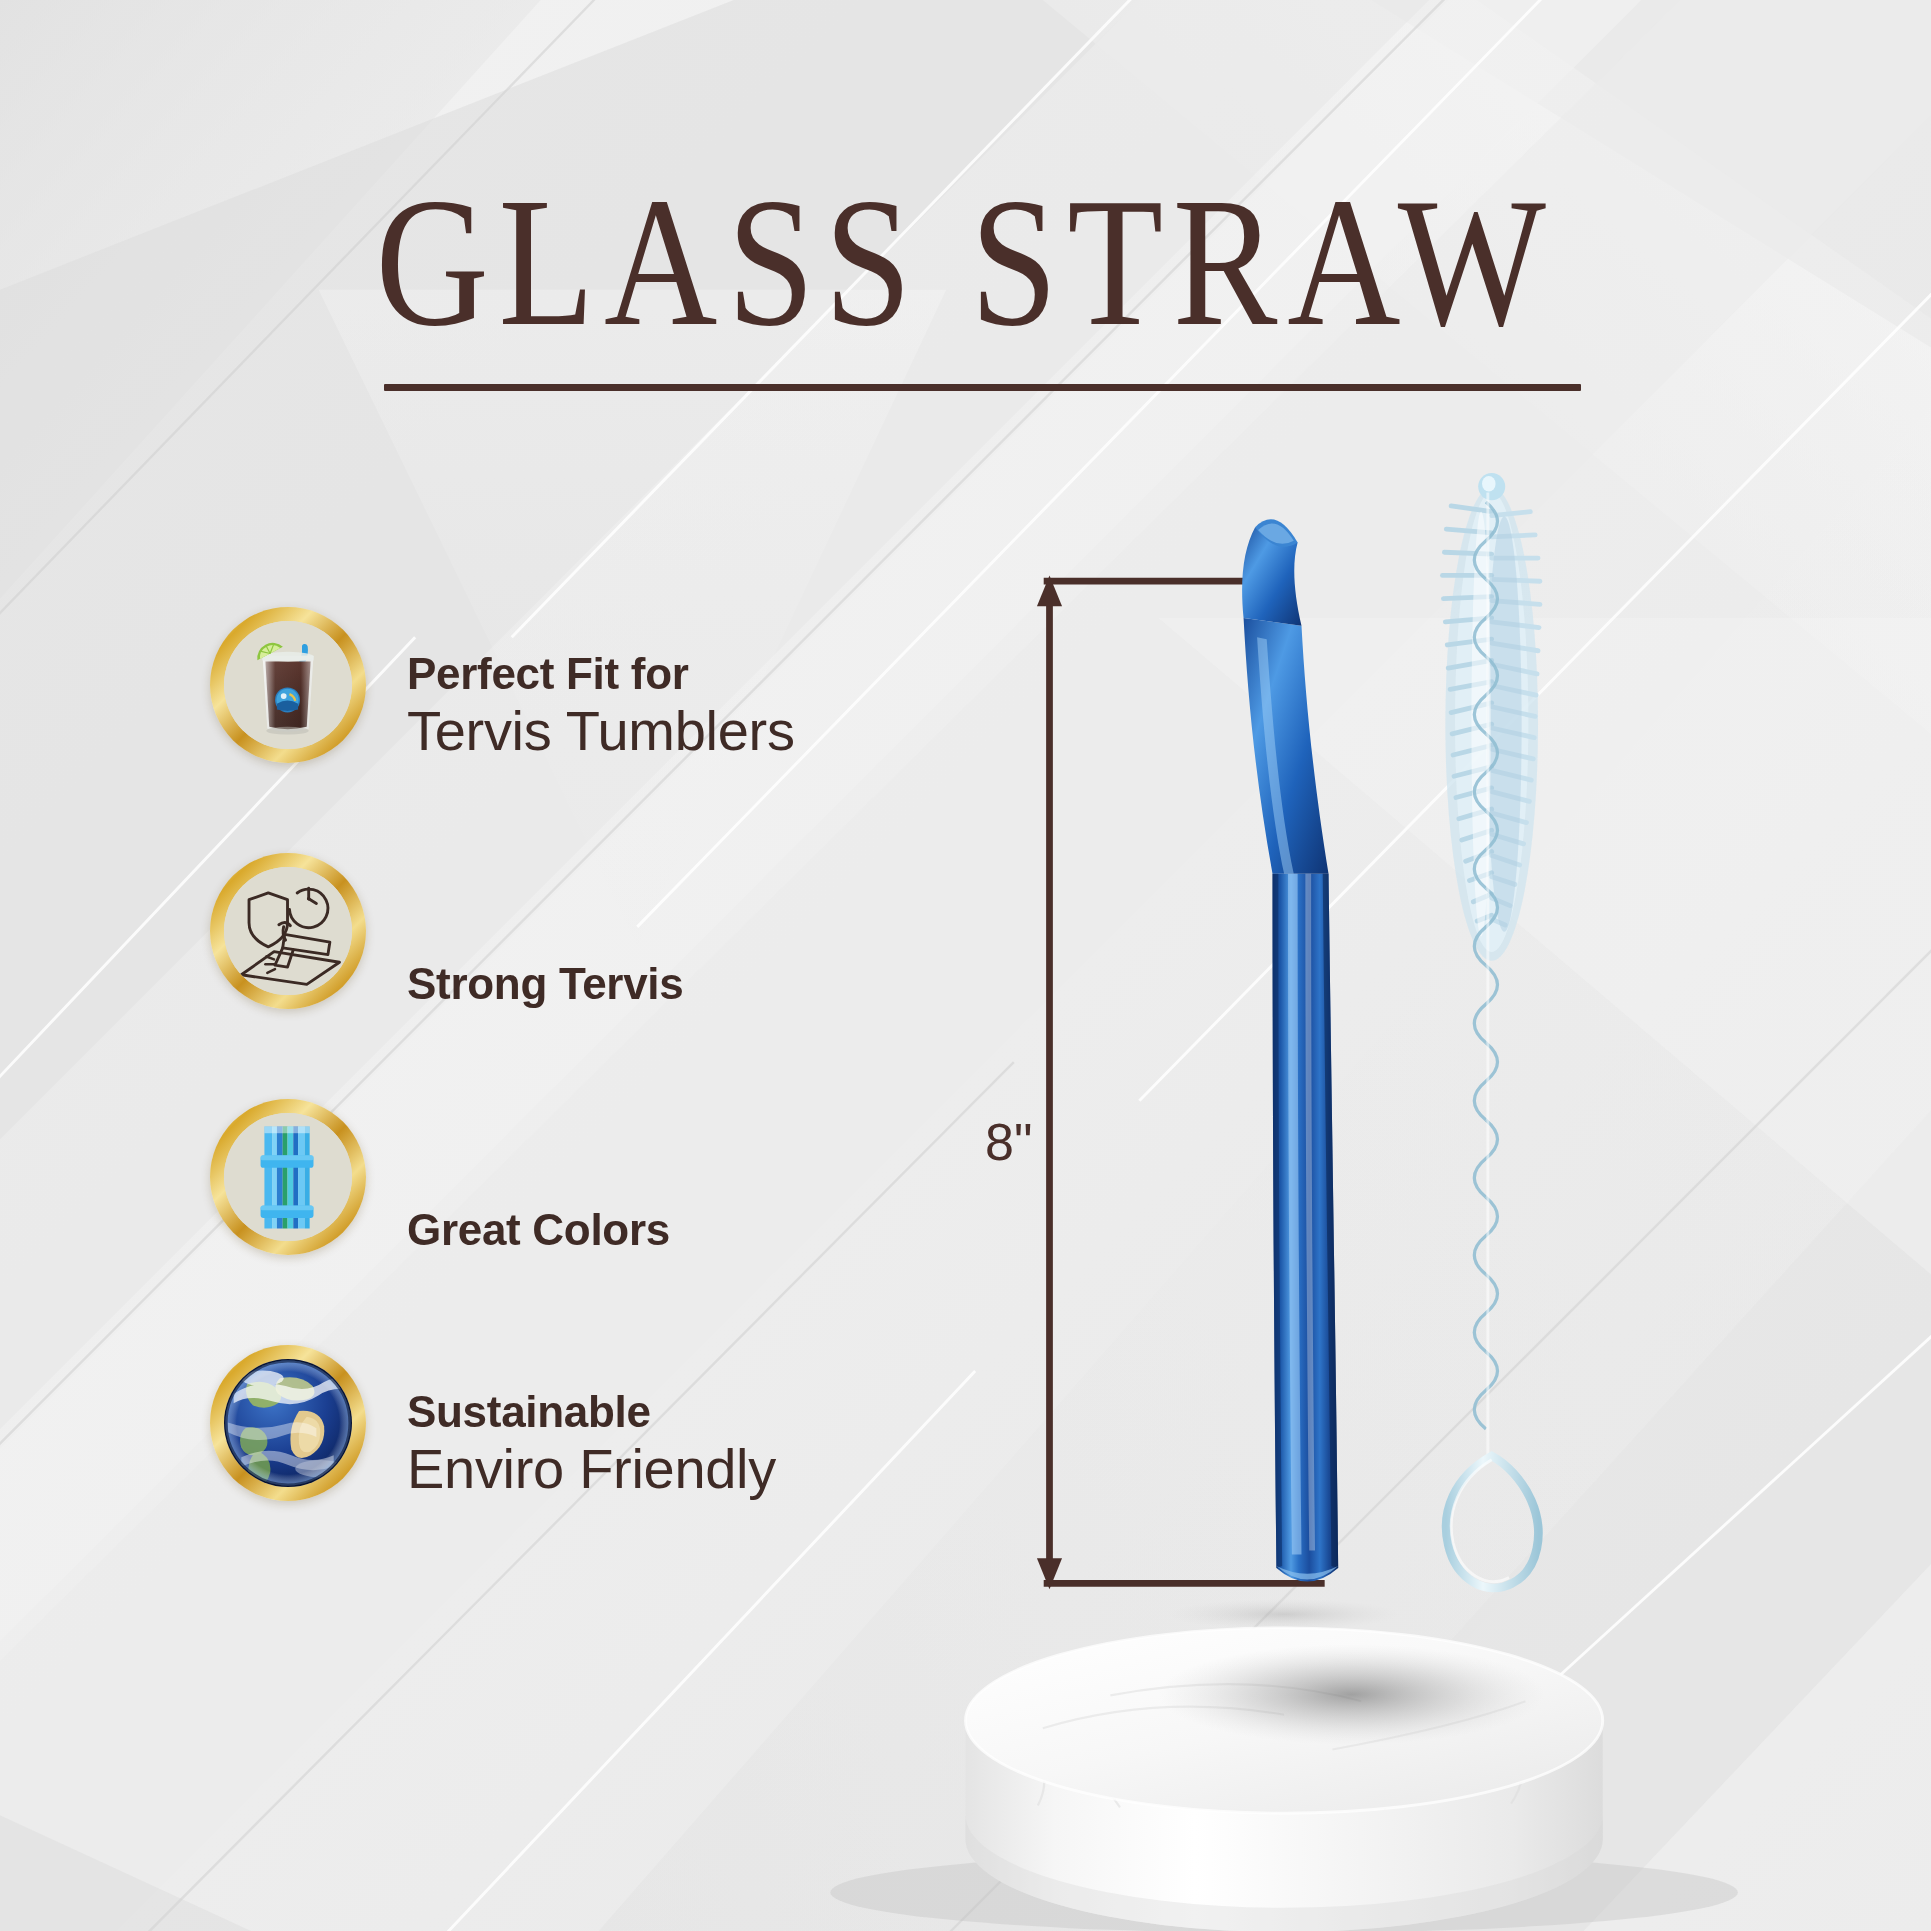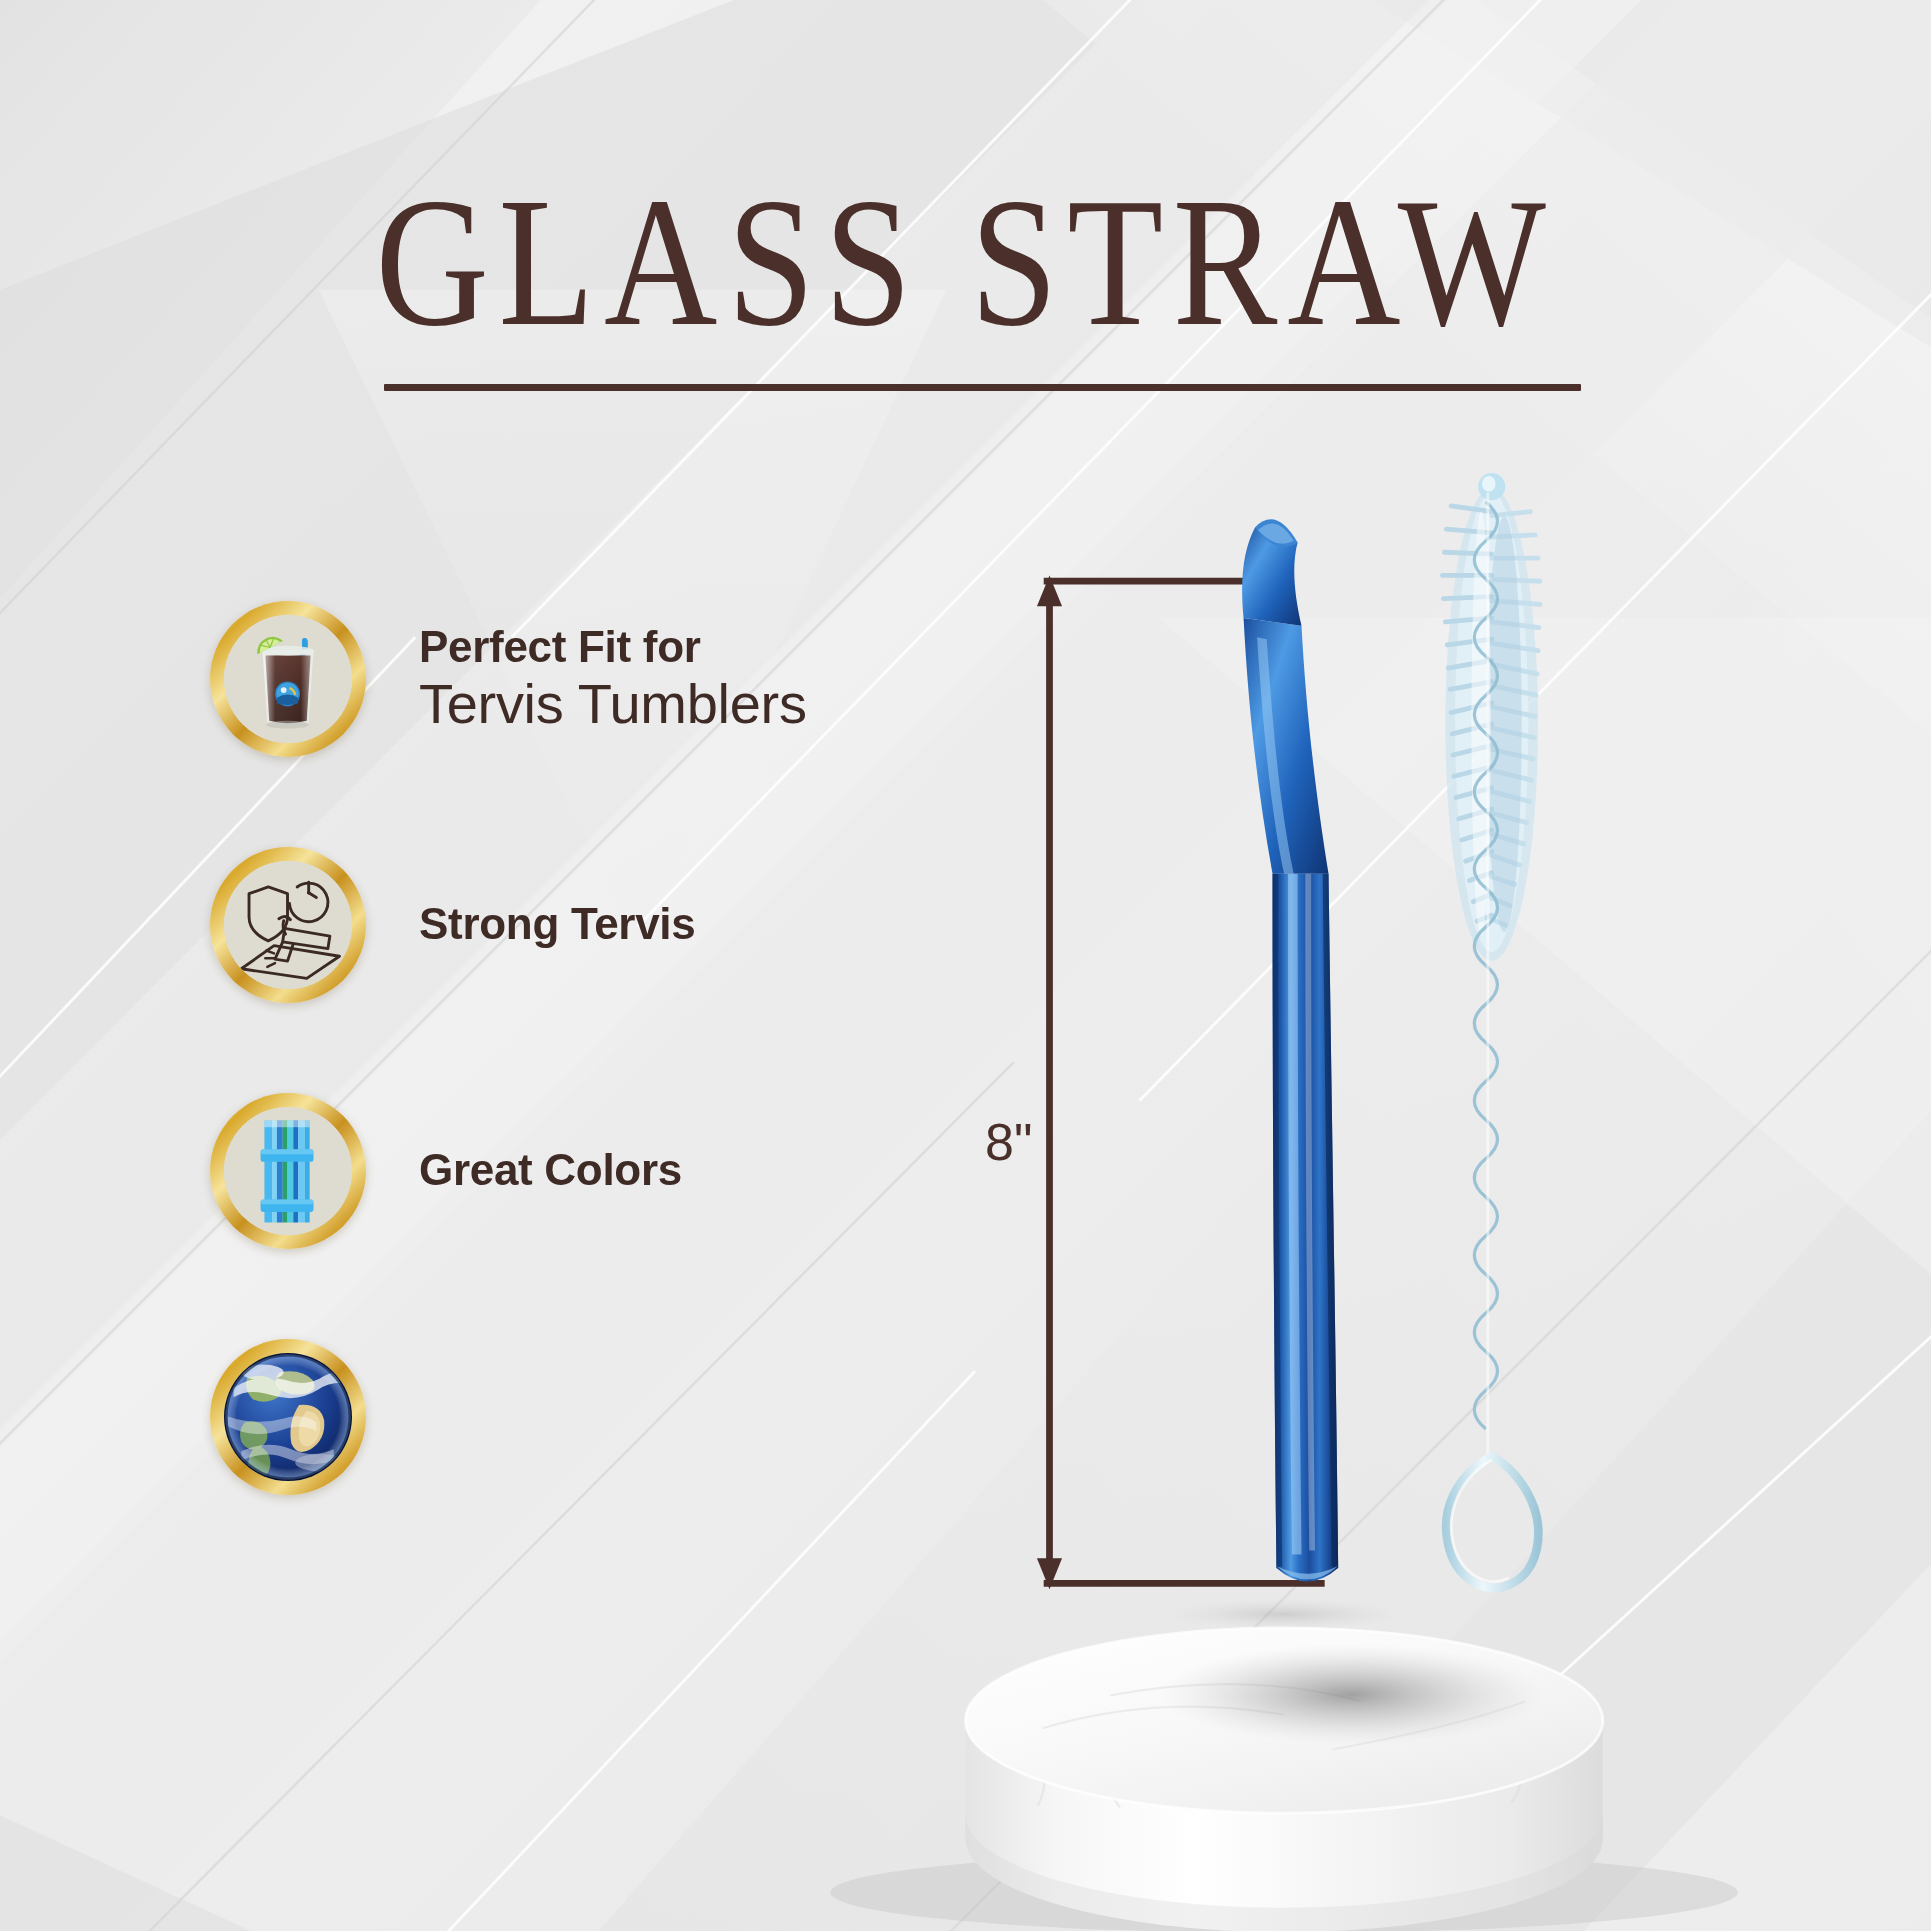--- a/index.html
+++ b/index.html
@@ -39,24 +39,23 @@
     border-radius:1px;
   }
 
   
   #features {
     position:absolute; left:210px; top:594px;
     width:676px; z-index:6;
   }
   .feature {
     position:relative;
-    display:flex; align-items:center;
+    display:flex; align-items:flex-end;
     height:169px;
     margin-bottom:77px;
-    gap:12px;
   }
   .badge {
     position:relative;
     width:156px; height:156px;
     flex:0 0 156px;
     border-radius:50%;
     background:
       linear-gradient(135deg,#f7e7a0 0%,#d9a92c 16%,#f6e39a 34%,#c8911f 52%,
                       #f3dd8d 70%,#cf9a24 86%,#ecd381 100%);
     box-shadow:0 2.9px 9.7px rgba(90,70,20,0.22);
@@ -317,20 +316,24 @@
               <path d="M4 66 q30 10 58 2 q20 -6 34 4 l0 9 q-18 -8 -36 -1 q-28 10 -56 -4 Z" opacity="0.55"></path>
               <path d="M18 102 q26 -12 52 -2 q22 10 44 0 l0 12 q-24 8 -48 -2 q-22 -10 -48 2 Z" opacity="0.6"></path>
               <ellipse cx="40" cy="20" rx="22" ry="8"></ellipse>
               <ellipse cx="100" cy="114" rx="26" ry="9" opacity="0.5"></ellipse>
             </g>
           </g>
           <circle cx="66.5" cy="66.5" r="65" fill="url(#atmoG)"></circle>
           <circle cx="66.5" cy="66.5" r="64" fill="none" stroke="#0a1430" stroke-width="2.5" opacity="0.6"></circle>
         </svg>
       </div>
+    </div>
+    <div class="ftext">
+      <div class="l1">Sustainable</div>
+      <div class="l2">Enviro Friendly</div>
     </div>
   </div>
 
 </div>
 
 <svg id="scene" viewBox="0 0 2000 2000" width="1931" height="1931">
   <defs>
 
     <linearGradient id="strawBody" x1="0" y1="0" x2="1" y2="0">
       <stop offset="0%" stop-color="#123b7e"></stop>

